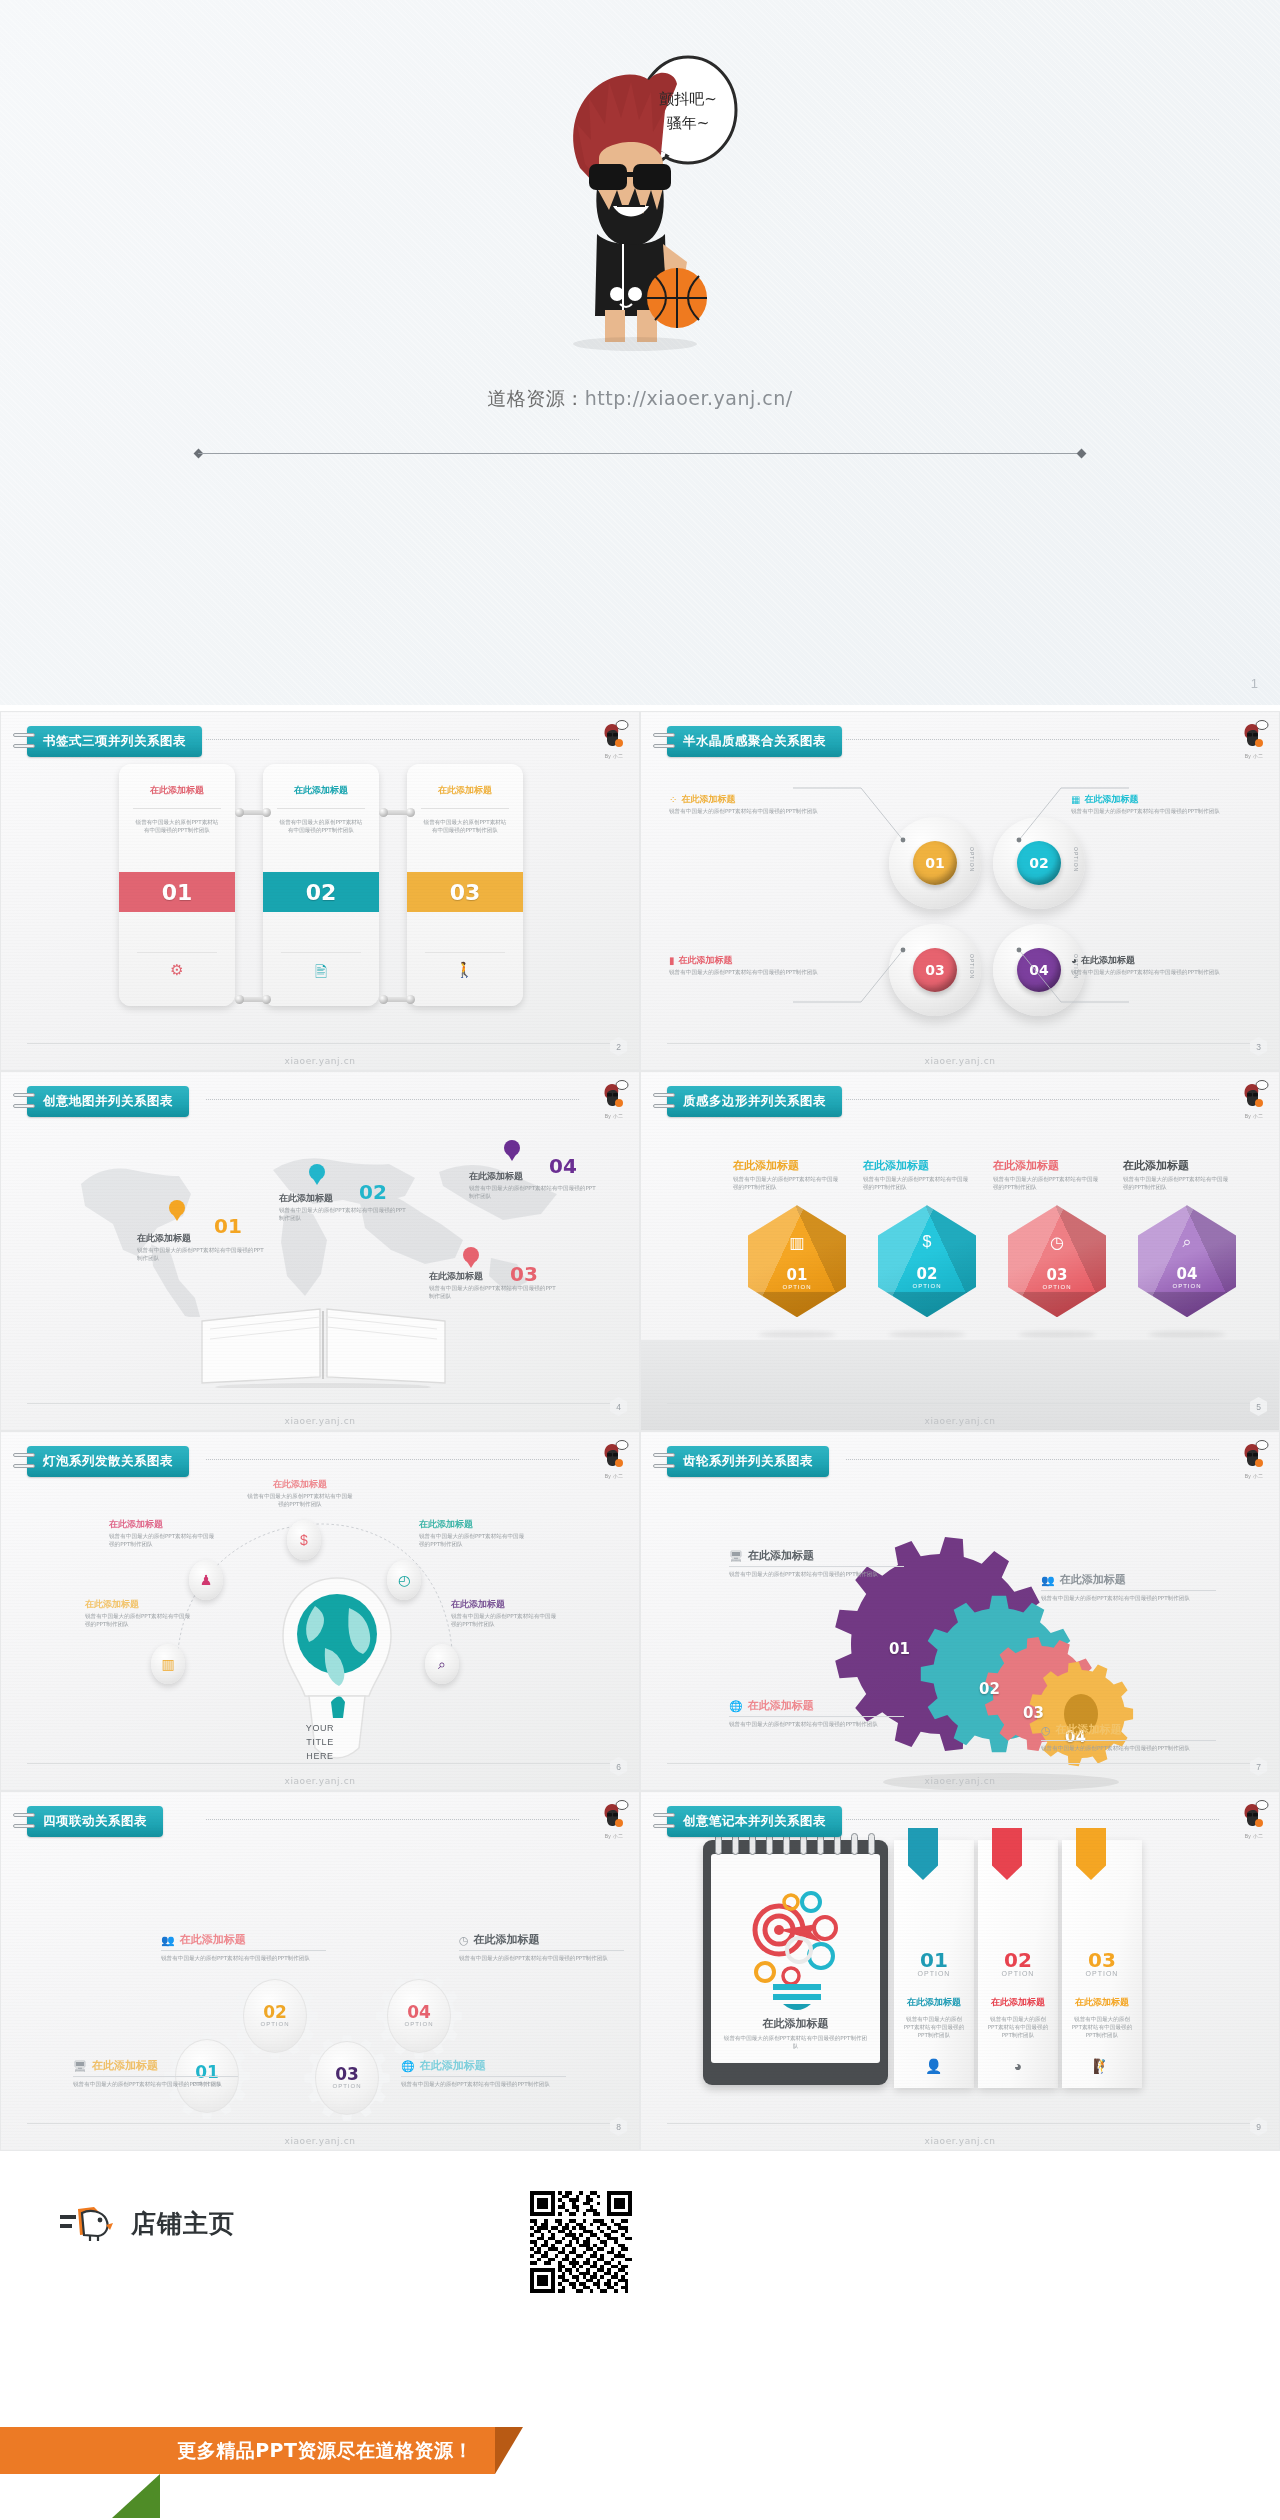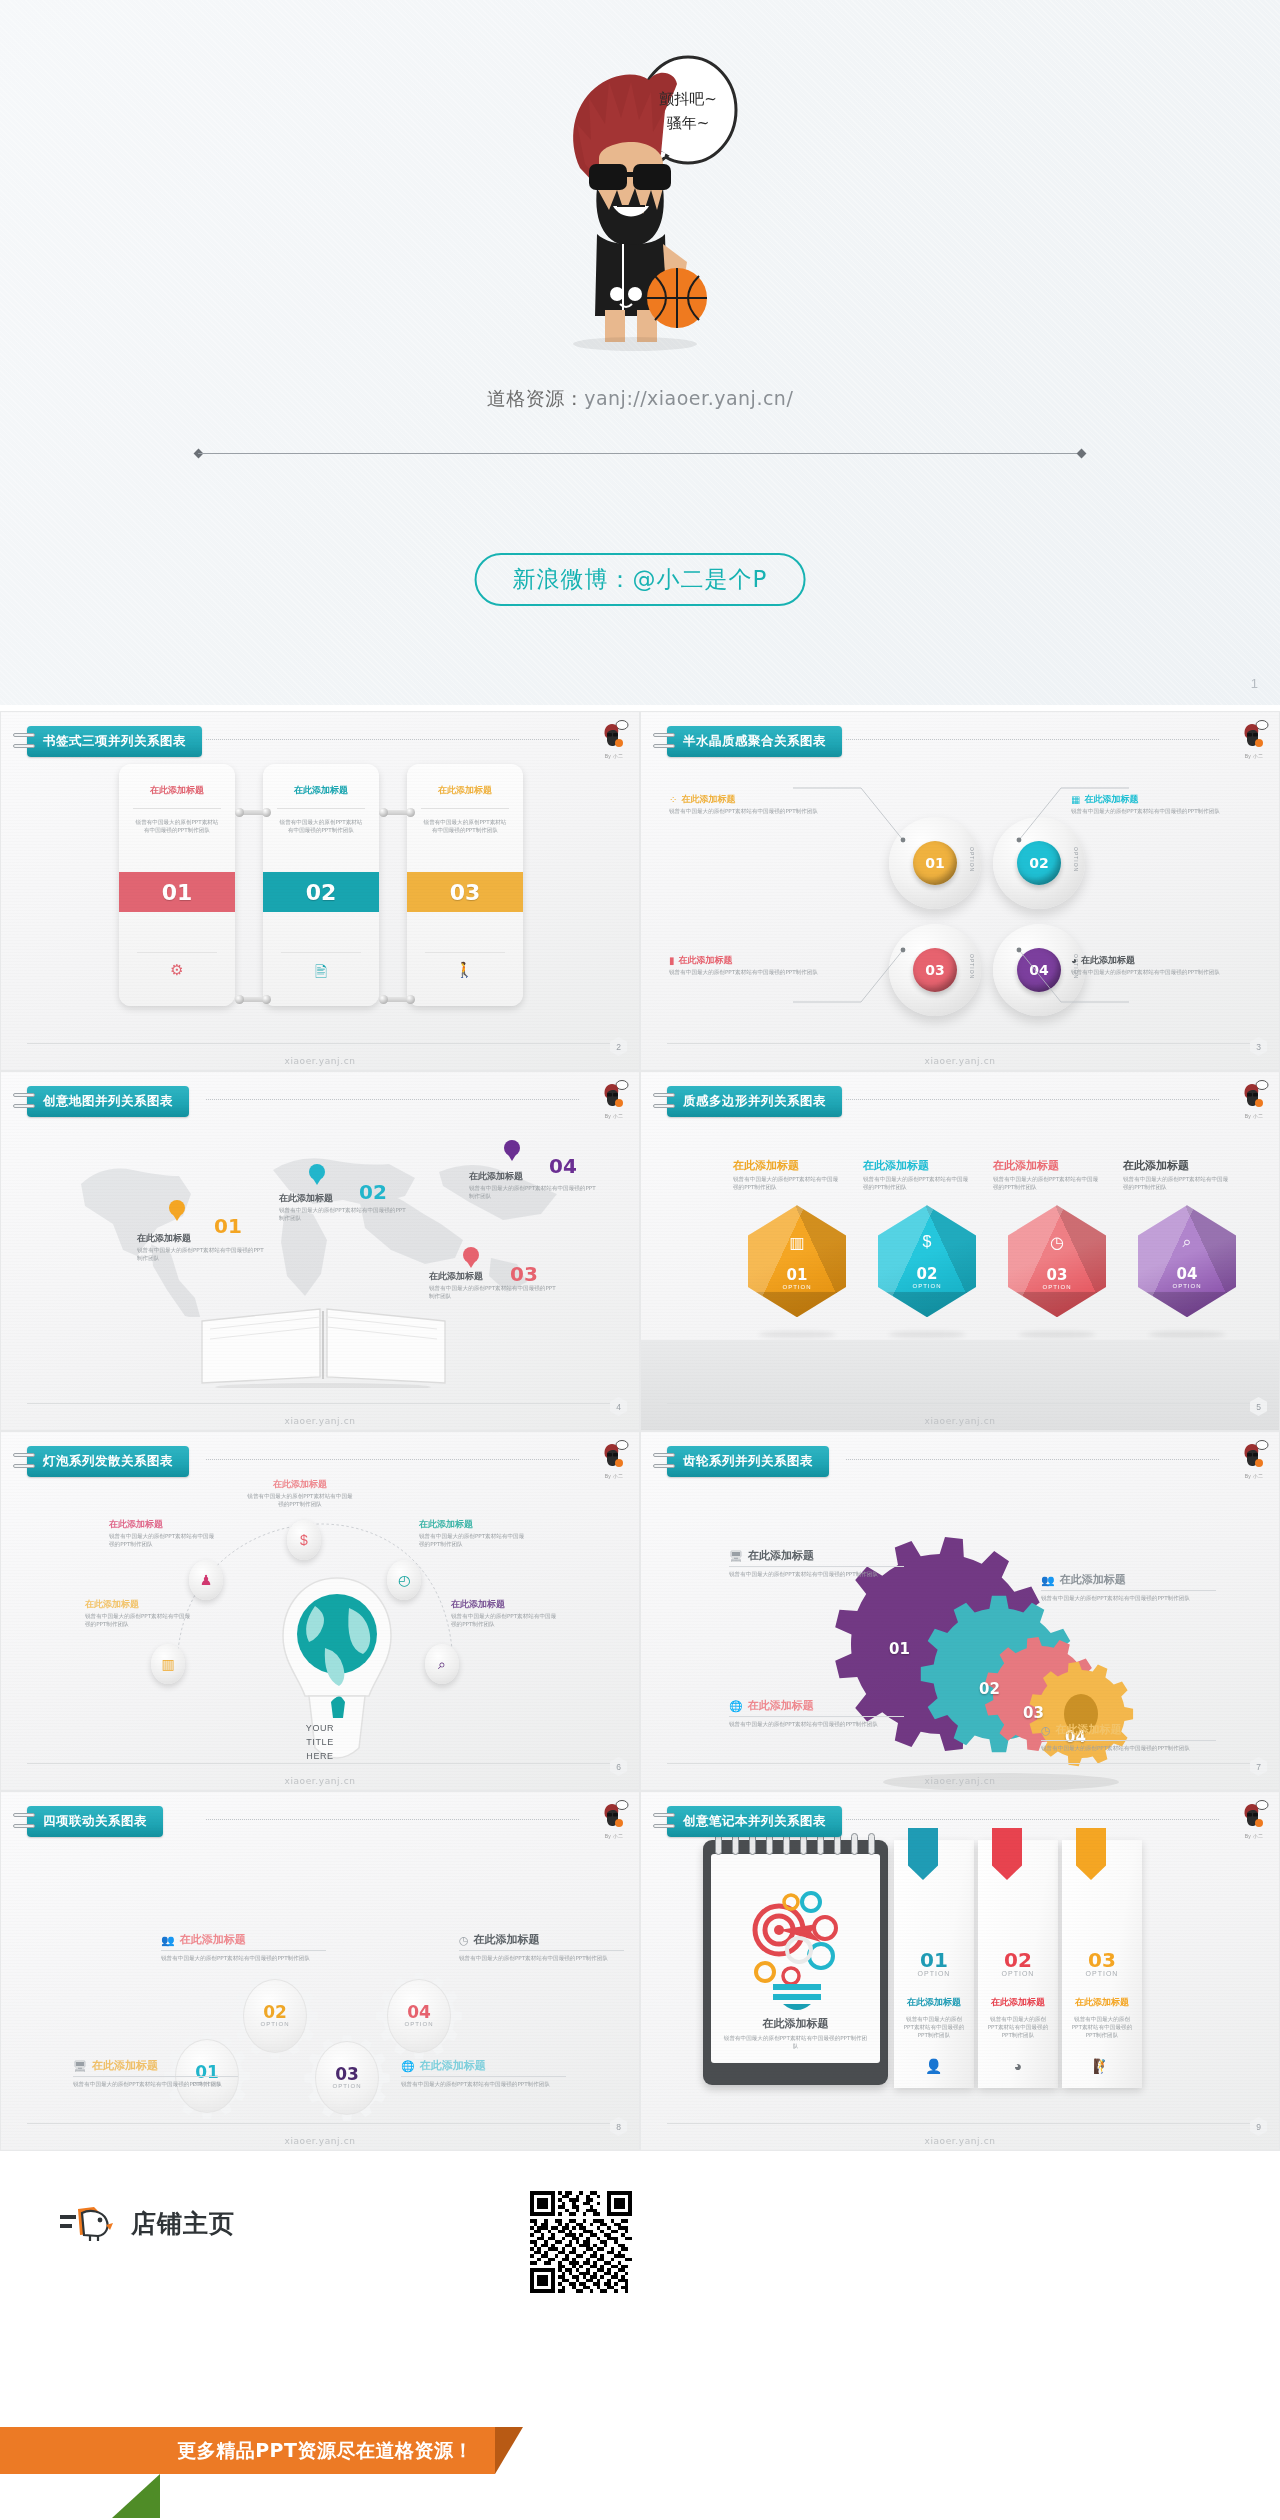--- a/index.html
+++ b/index.html
@@ -312,31 +312,30 @@
       <path d="M122 250 L182 250 M152 220 L152 280 M130 228 Q152 250 130 272 M174 228 Q152 250 174 272" stroke="#1c1c1c" stroke-width="2" fill="none"></path>
 
       <ellipse cx="110" cy="296" rx="62" ry="7" fill="#000" opacity=".07"></ellipse>
 
       <text x="163" y="56" text-anchor="middle" font-size="15" fill="#2a2a2a" font-family="DejaVu Sans, sans-serif">颤抖吧~</text>
       <text x="163" y="80" text-anchor="middle" font-size="15" fill="#2a2a2a" font-family="DejaVu Sans, sans-serif">骚年~</text>
     </svg>
   </div>
 
   <div class="shop-line">
-    <span>道格资源：</span><span class="url">yanj://xiaoer.yanj.cn/</span>
+    <span>道格资源：</span><span class="url">http://xiaoer.yanj.cn/</span>
   </div>
 
   <div class="rule-wrap">
     <div class="rule-dot l"></div>
     <div class="rule-line"></div>
     <div class="rule-dot r"></div>
   </div>
 
 
-  <div class="weibo-btn">新浪微博：@小二是个P</div>
 
   <div class="hero-pagenum">1</div>
 </div>
 
 <div class="grid" id="slide-grid">
     <div class="slide">
       <div class="slide-inner">
         <div class="s2-card" style="left:118px">
       <div class="c-ttl ttl" style="color:#e16572">在此添加标题</div>
       <div class="c-div"></div>

